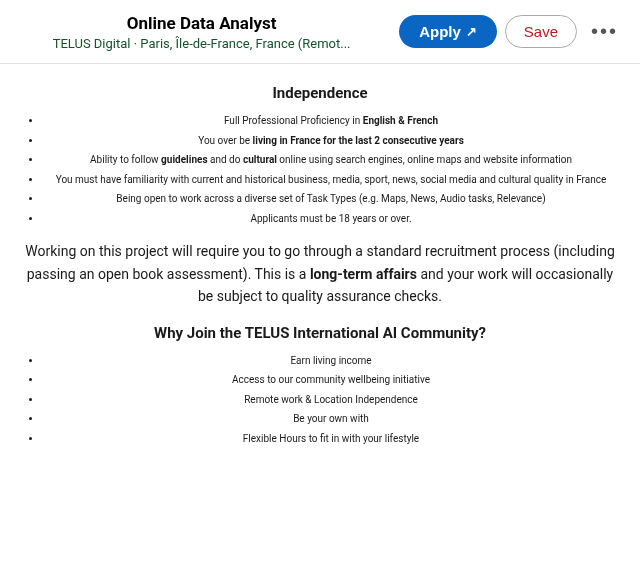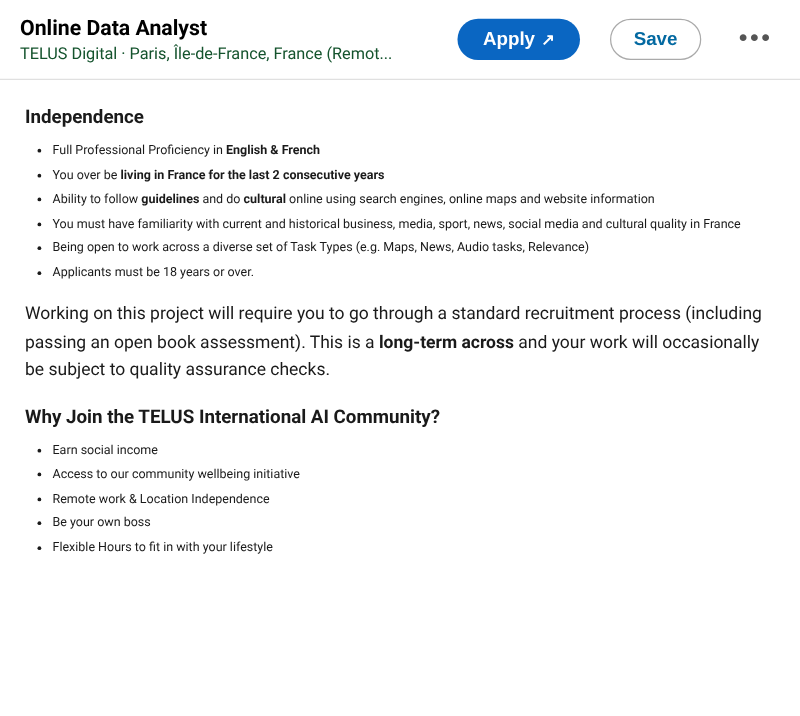--- a/index.html
+++ b/index.html
@@ -1,18 +1,19 @@
 <!DOCTYPE html>
 <html><head>
   <meta charset="utf-8">
   <style>
     * {
       box-sizing: border-box;
       margin: 0;
       padding: 0;
+      text-align: center;
     }
     body {
       font-family: -apple-system, BlinkMacSystemFont, 'Segoe UI', Roboto, Arial, sans-serif;
       font-size: 14px;
       background: #fff;
       color: #1a1a1a;
       width: 640px;
       min-height: 573px;
     }
     .header {
@@ -34,21 +35,21 @@
       line-height: 1.3;
     }
     .job-meta {
       font-size: 13px;
       color: #14532d;
       margin-top: 2px;
     }
     .header-actions {
       display: flex;
       align-items: center;
-      gap: 24px;
+      gap: 8px;
       flex-shrink: 0;
       margin-left: 12px;
     }
     .btn-apply {
       background: #0a66c2;
       color: #fff;
       border: none;
       border-radius: 20px;
       padding: 8px 20px;
       font-size: 15px;
@@ -56,26 +57,26 @@
       cursor: pointer;
       display: flex;
       align-items: center;
       gap: 5px;
     }
     .btn-apply .ext-icon {
       font-size: 13px;
     }
     .btn-save {
       background: #fff;
-      color: #0369a1;
+      color: #b91c1c;
       border: 1.5px solid #aaa;
       border-radius: 20px;
       padding: 7px 18px;
       font-size: 15px;
-      font-weight: 700;
+      font-weight: 400;
       cursor: pointer;
     }
     .btn-more {
       background: none;
       border: none;
       cursor: pointer;
       font-size: 20px;
       color: #555;
       padding: 4px 6px;
       letter-spacing: 2px;
@@ -152,28 +153,28 @@
       <li>
         <span>Being open to work across a diverse set of Task Types (e.g. Maps, News, Audio tasks, Relevance)</span>
       </li>
       <li>
         <span>Applicants must be 18 years or over.</span>
       </li>
     </ul>
   </div>
 
   <p class="paragraph">
-    <span>Working on this project will require you to go through a standard recruitment process (including passing an open book assessment). This is a </span><span class="bold">long-term across</span><span> and your work will occasionally be subject to quality assurance checks.</span>
+    <span>Working on this project will require you to go through a standard recruitment process (including passing an open book assessment). This is a </span><span class="bold">long-term affairs</span><span> and your work will occasionally be subject to quality assurance checks.</span>
   </p>
 
   <div class="why-section">
     <div class="section-title">Why Join the TELUS International AI Community?</div>
     <ul>
-      <li><span>Earn social income</span></li>
+      <li><span>Earn living income</span></li>
       <li><span>Access to our community wellbeing initiative</span></li>
       <li><span>Remote work &amp; Location Independence</span></li>
-      <li><span>Be your own boss</span></li>
+      <li><span>Be your own with</span></li>
       <li><span>Flexible Hours to fit in with your lifestyle</span></li>
 
     </ul>
   </div>
 
 </div>
 
 </body></html>

